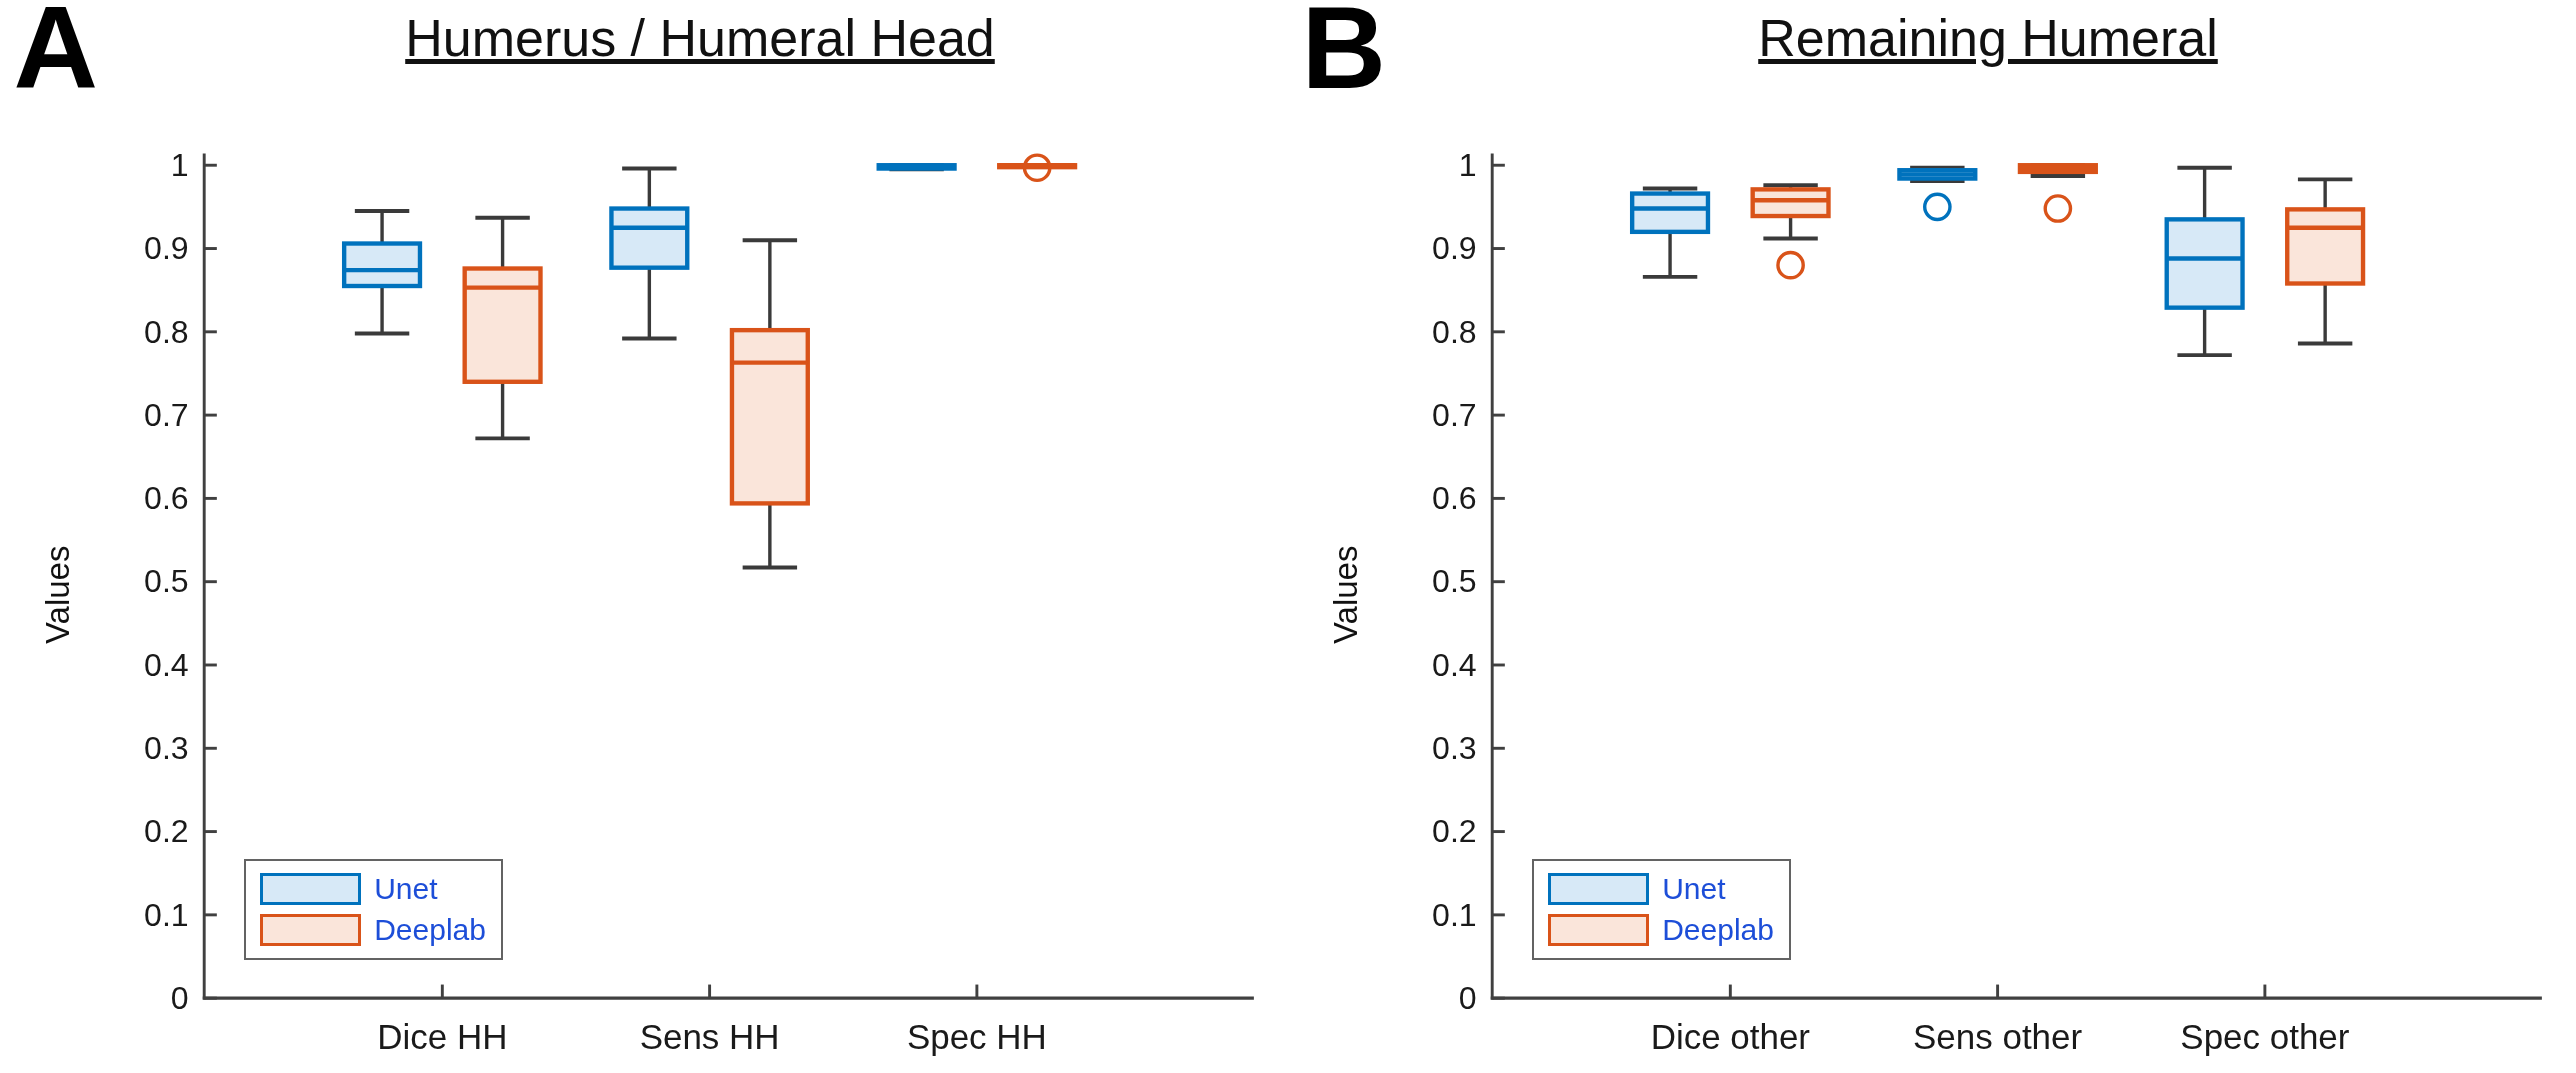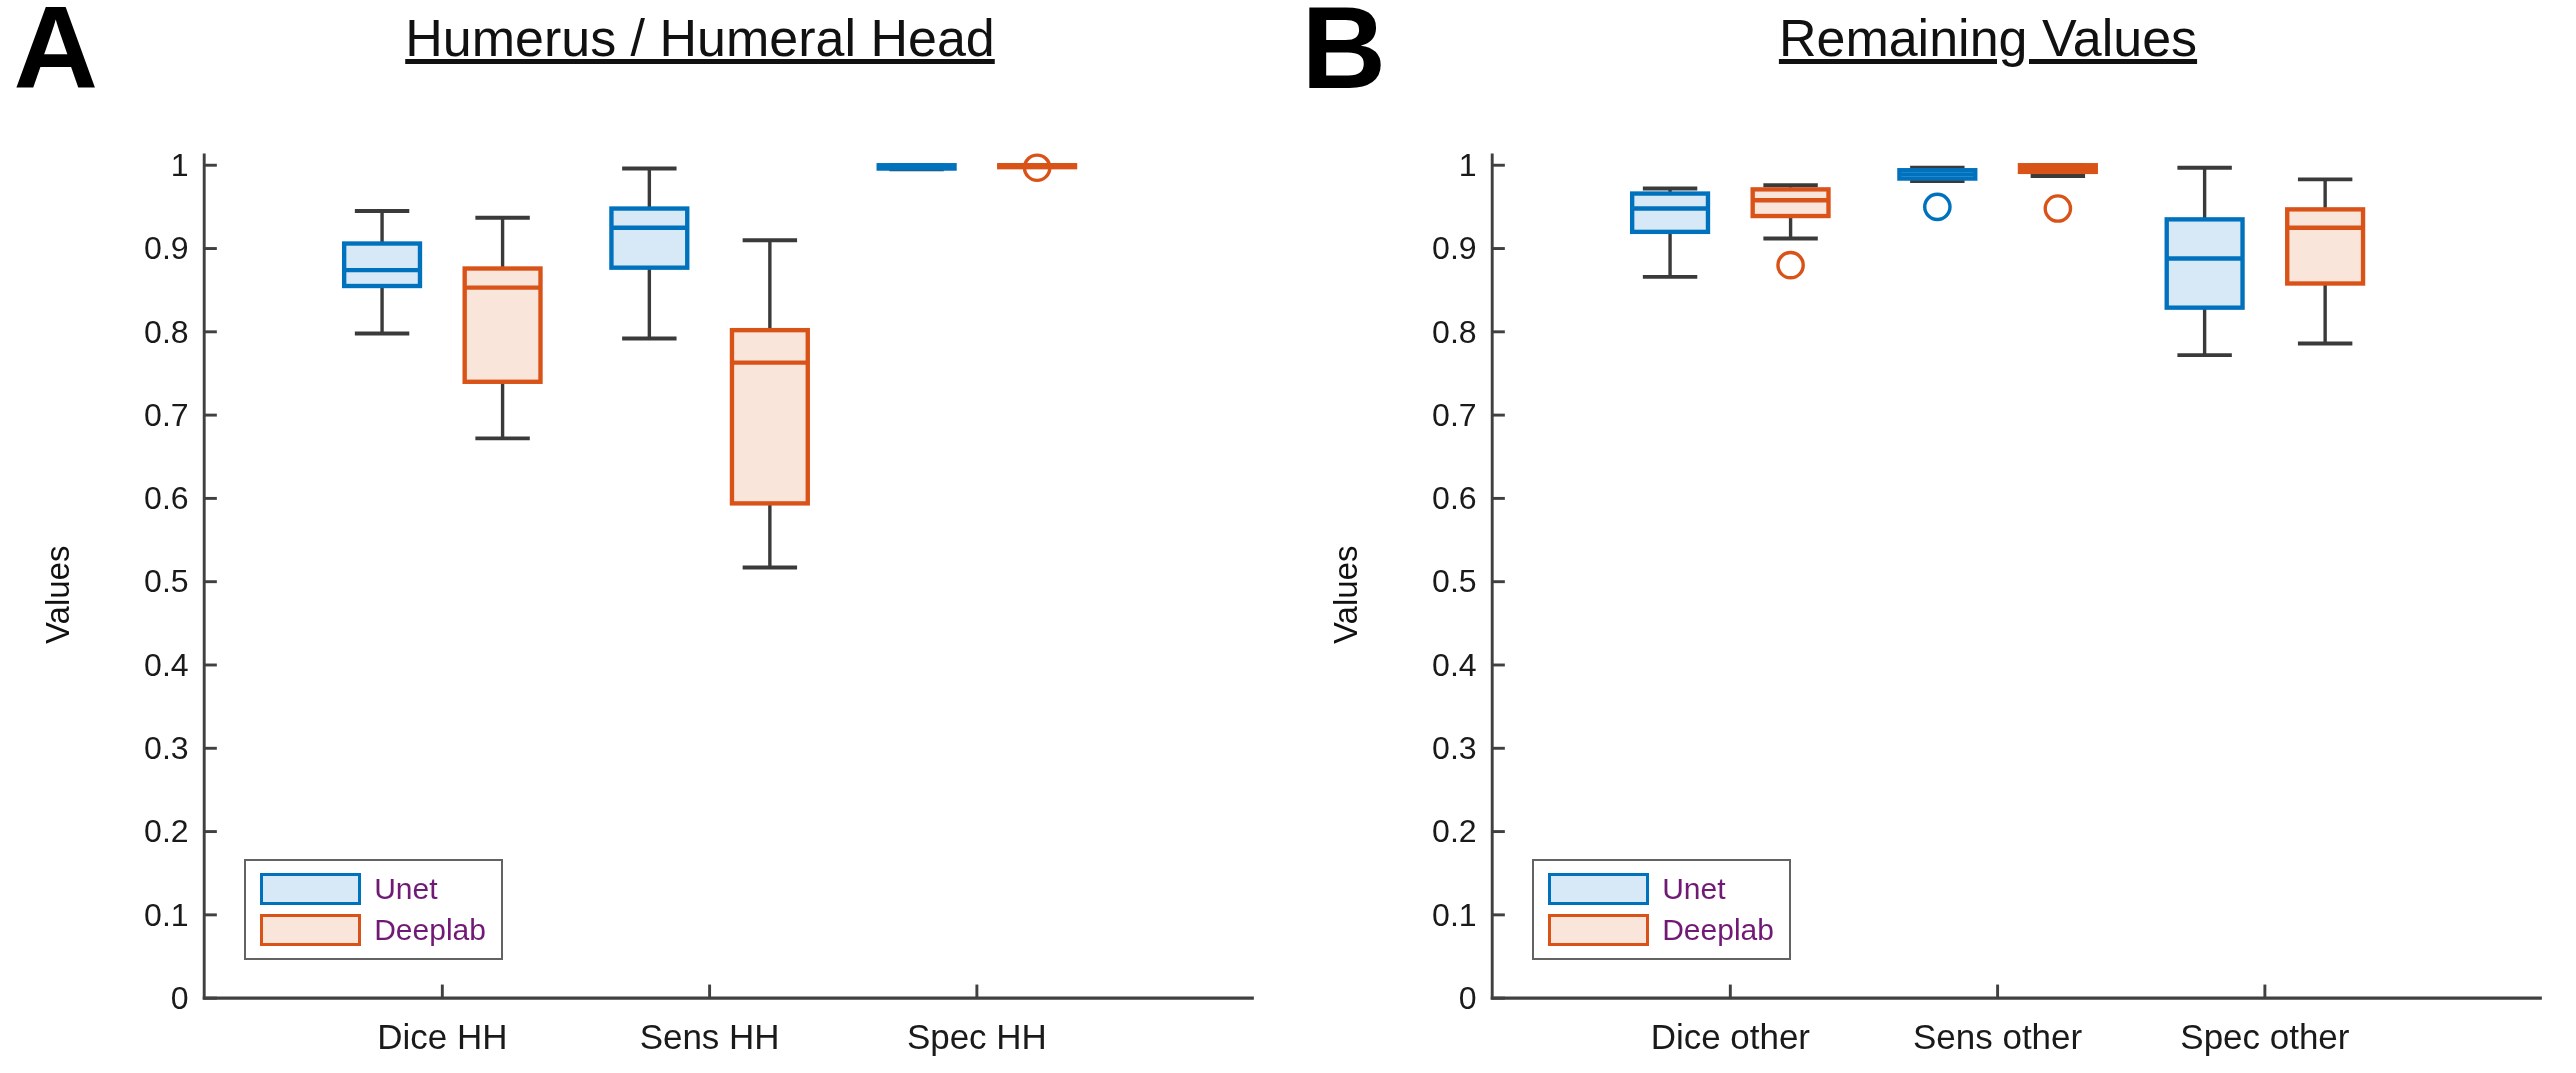--- a/index.html
+++ b/index.html
@@ -31,21 +31,21 @@
   .legend{
     position:absolute;left:244px;top:859px;width:259px;height:101px;
     border:2.9px solid #636363;background:#fff;box-sizing:border-box;
     padding:7.8px 0 0 13.6px;
   }
   .legend-row{display:flex;align-items:center;height:41px;}
   .swatch{
     width:101px;height:32px;border:3.9px solid #000;
     box-sizing:border-box;flex:0 0 auto;
   }
-  .legend-label{font-size:30px;color:#701a75;margin-left:13.6px;}
+  .legend-label{font-size:30px;color:#1d4ed8;margin-left:13.6px;}
 </style>
 </head>
 <body>
 
 <div class="panel" id="panelA">
   <div class="panel-letter">A</div>
   <div class="panel-title">Humerus / Humeral Head</div>
   <div class="y-axis-label">Values</div>
   <svg class="chart" viewBox="0 0 1325 1104" xmlns="http://www.w3.org/2000/svg">
       <line x1="210" y1="158" x2="210" y2="1028.5" stroke="#404040" stroke-width="3"></line>
@@ -135,21 +135,21 @@
     </div>
     <div class="legend-row">
       <span class="swatch" style="border-color: rgb(217, 83, 25); background-color: rgb(250, 229, 218);"></span>
       <span class="legend-label">Deeplab</span>
     </div>
   </div>
 </div>
 
 <div class="panel" id="panelB">
   <div class="panel-letter">B</div>
-  <div class="panel-title">Remaining Values</div>
+  <div class="panel-title">Remaining Humeral</div>
   <div class="y-axis-label">Values</div>
   <svg class="chart" viewBox="0 0 1325 1104" xmlns="http://www.w3.org/2000/svg">
       <line x1="210" y1="158" x2="210" y2="1028.5" stroke="#404040" stroke-width="3"></line>
       <line x1="208.5" y1="1027" x2="1290" y2="1027" stroke="#404040" stroke-width="3.5"></line>
       <line x1="210" y1="1027" x2="223" y2="1027" stroke="#404040" stroke-width="3"></line>
       <text x="194" y="1038" text-anchor="end" font-size="33" fill="#1a1a1a">0</text>
       <line x1="210" y1="941.3" x2="223" y2="941.3" stroke="#404040" stroke-width="3"></line>
       <text x="194" y="952.3" text-anchor="end" font-size="33" fill="#1a1a1a">0.1</text>
       <line x1="210" y1="855.6" x2="223" y2="855.6" stroke="#404040" stroke-width="3"></line>
       <text x="194" y="866.6" text-anchor="end" font-size="33" fill="#1a1a1a">0.2</text>

